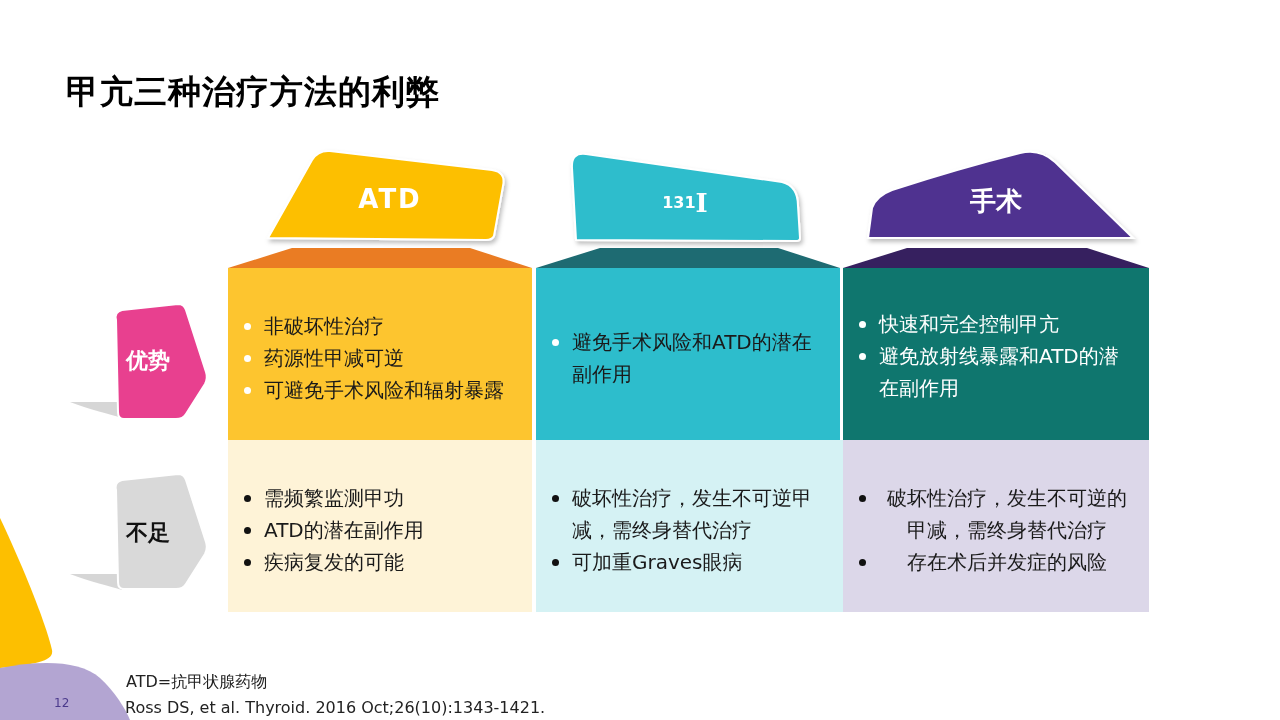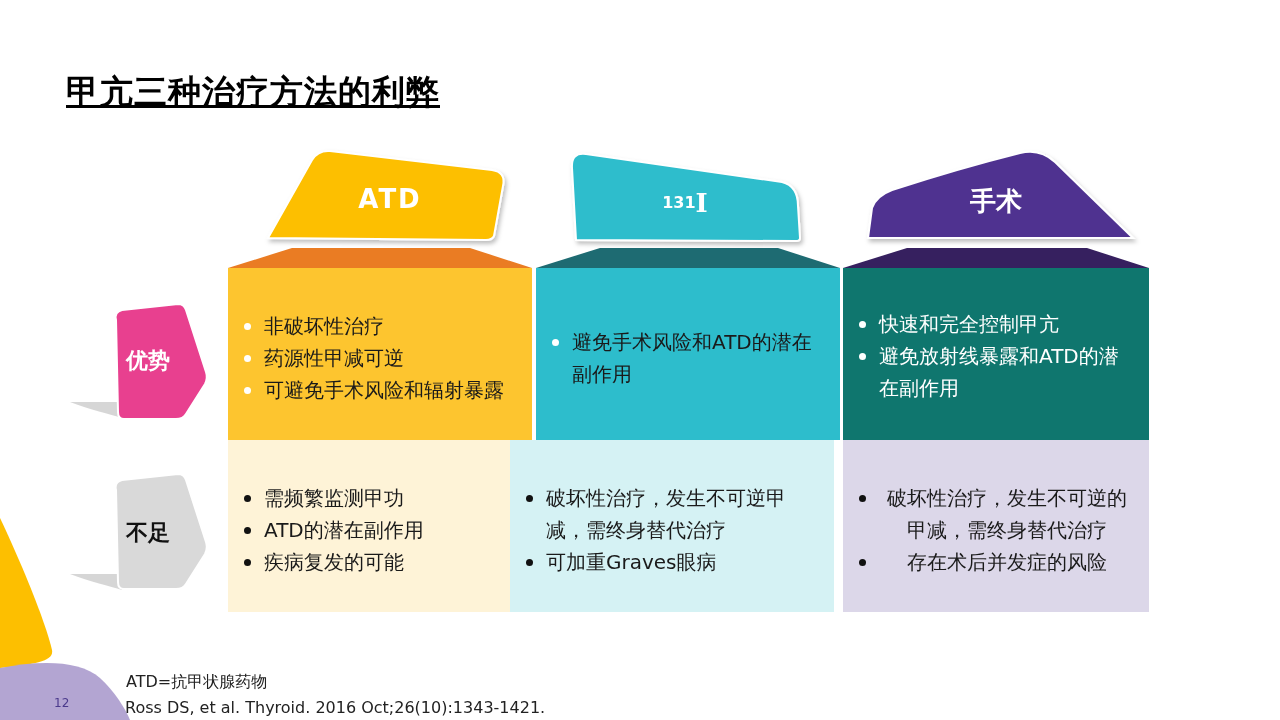--- a/index.html
+++ b/index.html
@@ -3,21 +3,21 @@
 <meta charset="utf-8">
 <style>
   html, body { margin: 0; padding: 0; }
   body {
     width: 1280px; height: 720px; position: relative; overflow: hidden;
     background: #ffffff;
     font-family: "DejaVu Sans", "Liberation Sans", sans-serif;
   }
   .title {
     position: absolute; left: 66px; top: 70px;
-    font-size: 33px; font-weight: bold; color: #000; letter-spacing: 1px; text-decoration: underline;
+    font-size: 33px; font-weight: bold; color: #000; letter-spacing: 1px;
   }
   .deco { position: absolute; left: 0; top: 0; }
   .tab-svg { position: absolute; left: 0; top: 0; }
   .tab-label {
     position: absolute; color: #fff; font-weight: bold; text-align: center;
   }
   .cell {
     position: absolute; box-sizing: border-box; padding: 12px 14px 0 14px;
   }
   .cell ul { list-style: none; margin: 0; padding: 0; }
@@ -99,21 +99,21 @@
   </ul>
 </div>
 
 <div class="cell light" style="left:228px; top:440px; width:304px; height:172px; background:#fef3d7; padding-top:42px; color:#1a1a1a;">
   <ul>
     <li>需频繁监测甲功</li>
     <li>ATD的潜在副作用</li>
     <li>疾病复发的可能</li>
   </ul>
 </div>
-<div class="cell light" style="left:510px; top:440px; width:324px; height:172px; background:#d5f2f4; padding-top:42px; color:#1a1a1a;">
+<div class="cell light" style="left:536px; top:440px; width:324px; height:172px; background:#d5f2f4; padding-top:42px; color:#1a1a1a;">
   <ul>
     <li>破坏性治疗，发生不可逆甲减，需终身替代治疗</li>
     <li>可加重Graves眼病</li>
   </ul>
 </div>
 <div class="cell light" style="left:843px; top:440px; width:306px; height:172px; background:#dcd7e9; padding-top:42px; color:#1a1a1a;text-align:center;">
   <ul>
     <li>破坏性治疗，发生不可逆的甲减，需终身替代治疗</li>
     <li>存在术后并发症的风险</li>
   </ul>

